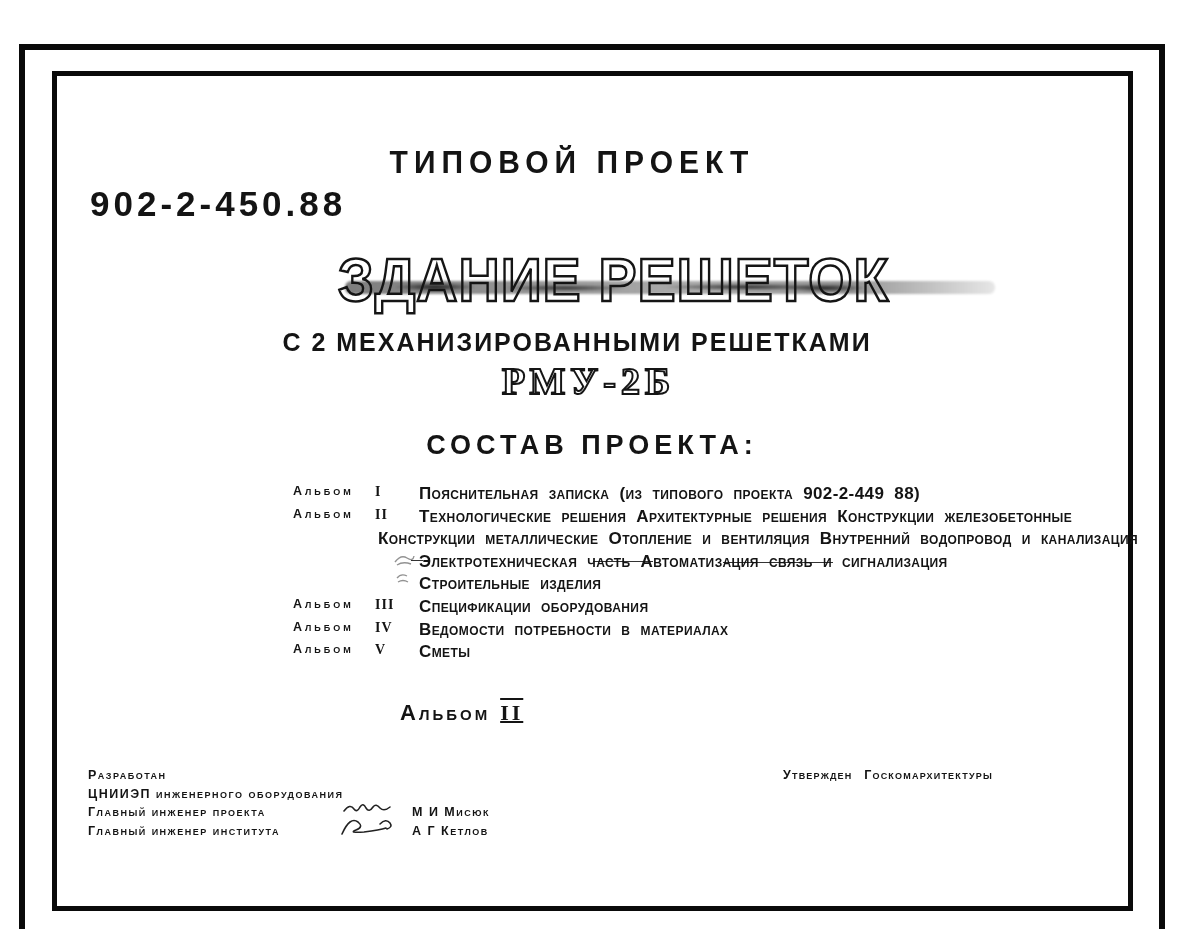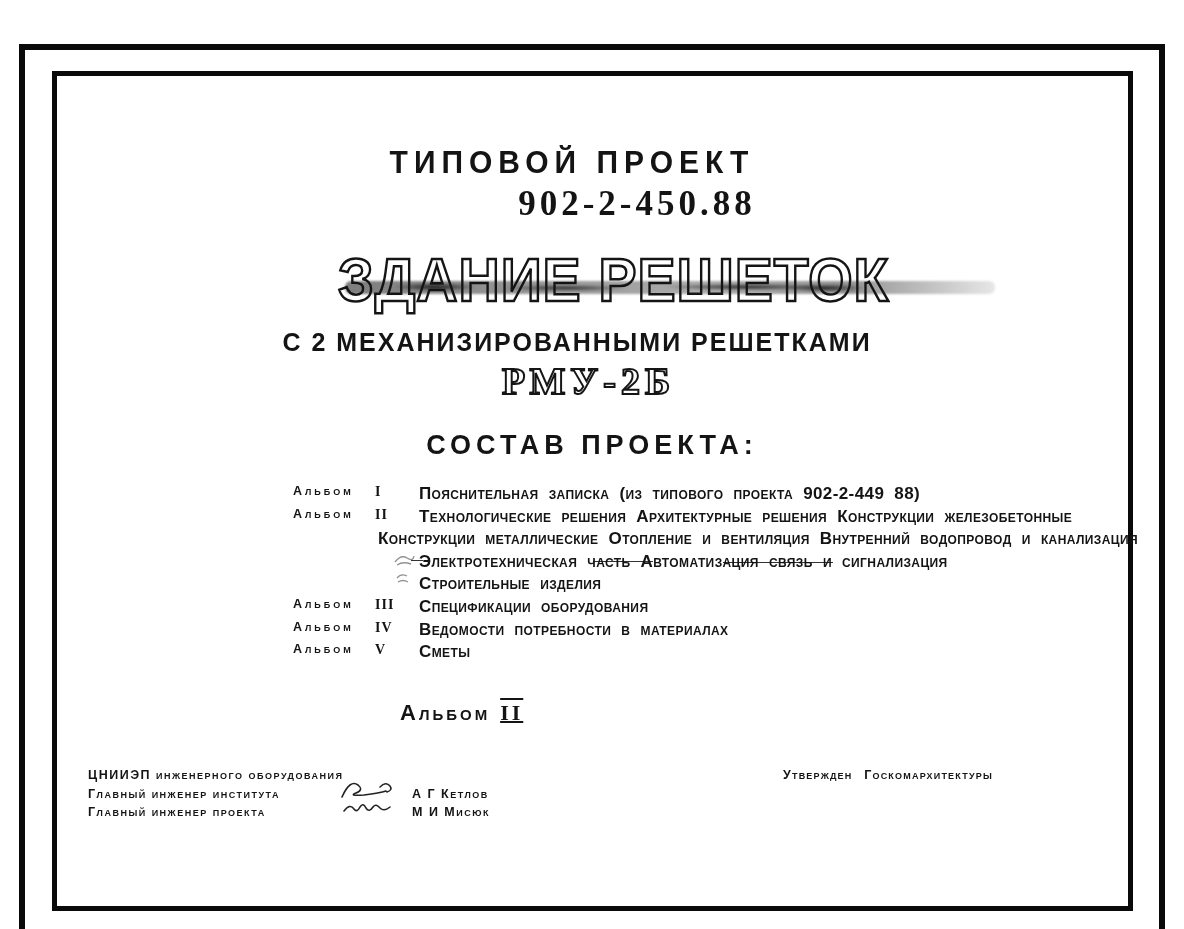--- a/index.html
+++ b/index.html
@@ -15,22 +15,22 @@
     position:absolute;left:52px;top:43px;width:1081px;height:840px;
     border:5px solid #0a0a0a;box-sizing:border-box;
   }
   .sc{ font-variant:small-caps; }
 
   .hdr1{
     position:absolute;left:0;right:40px;top:118px;text-align:center;
     font-size:30px;font-weight:700;letter-spacing:6px;transform:scaleY(1.05);
   }
   .hdr2{
-    position:absolute;left:90px;right:0;top:156px;text-align:center;
-    font-size:35px;font-weight:700;letter-spacing:4px;transform:scaleY(1.02);font-family:Liberation Serif, serif;
+    position:absolute;left:90px;right:0;top:156px;
+    font-size:35px;font-weight:700;letter-spacing:4px;transform:scaleY(1.02);
   }
   .big-title{
     position:absolute;left:338px;top:218px;width:510px;text-align:center;
     font-size:57px;font-weight:700;letter-spacing:1px;white-space:nowrap;
     color:rgba(255,255,255,0);-webkit-text-stroke:2.4px #151515;
     transform:scaleY(1.08);
   }
   .smudge{
     position:absolute;left:345px;top:253px;width:650px;height:13px;
     background:
@@ -155,37 +155,38 @@
       <span class="album-num">V</span>
       <span class="album-text sc">Сметы</span>
     </div>
   </div>
 
   <div class="album-callout sc">
     <span>Альбом</span><span class="num">II</span>
   </div>
 
   <div class="foot-left">
+    <div class="foot-row sc">Разработан</div>
     <div class="foot-row sc">ЦНИИЭП инженерного оборудования</div>
+    <div class="foot-row">
+      <span class="foot-label sc">Главный инженер проекта</span>
+      <span class="sig">
+        <svg width="62" height="26" viewBox="0 0 62 26">
+          <path d="M4 16 Q10 8 14 14 Q17 18 20 12 Q23 7 26 13 Q29 18 33 12 Q36 8 40 13 Q44 17 50 12" stroke="#222" stroke-width="1.6" fill="none" stroke-linecap="round"></path>
+        </svg>
+      </span>
+      <span class="foot-name sc">М И Мисюк</span>
+    </div>
     <div class="foot-row">
       <span class="foot-label sc">Главный инженер института</span>
       <span class="sig">
         <svg width="62" height="26" viewBox="0 0 62 26">
           <path d="M2 20 Q10 2 18 8 Q24 13 16 16 Q8 19 24 18 Q40 16 46 14 M40 10 Q46 4 50 9 Q53 13 47 15" stroke="#222" stroke-width="1.6" fill="none" stroke-linecap="round"></path>
         </svg>
       </span>
       <span class="foot-name sc">А Г Кетлов</span>
     </div>
-    <div class="foot-row">
-      <span class="foot-label sc">Главный инженер проекта</span>
-      <span class="sig">
-        <svg width="62" height="26" viewBox="0 0 62 26">
-          <path d="M4 16 Q10 8 14 14 Q17 18 20 12 Q23 7 26 13 Q29 18 33 12 Q36 8 40 13 Q44 17 50 12" stroke="#222" stroke-width="1.6" fill="none" stroke-linecap="round"></path>
-        </svg>
-      </span>
-      <span class="foot-name sc">М И Мисюк</span>
-    </div>
   </div>
 
   <div class="foot-right">
     <div class="sc word-gap">Утвержден   Госкомархитектуры</div>
   </div>
 </div>
 
 </body></html>

